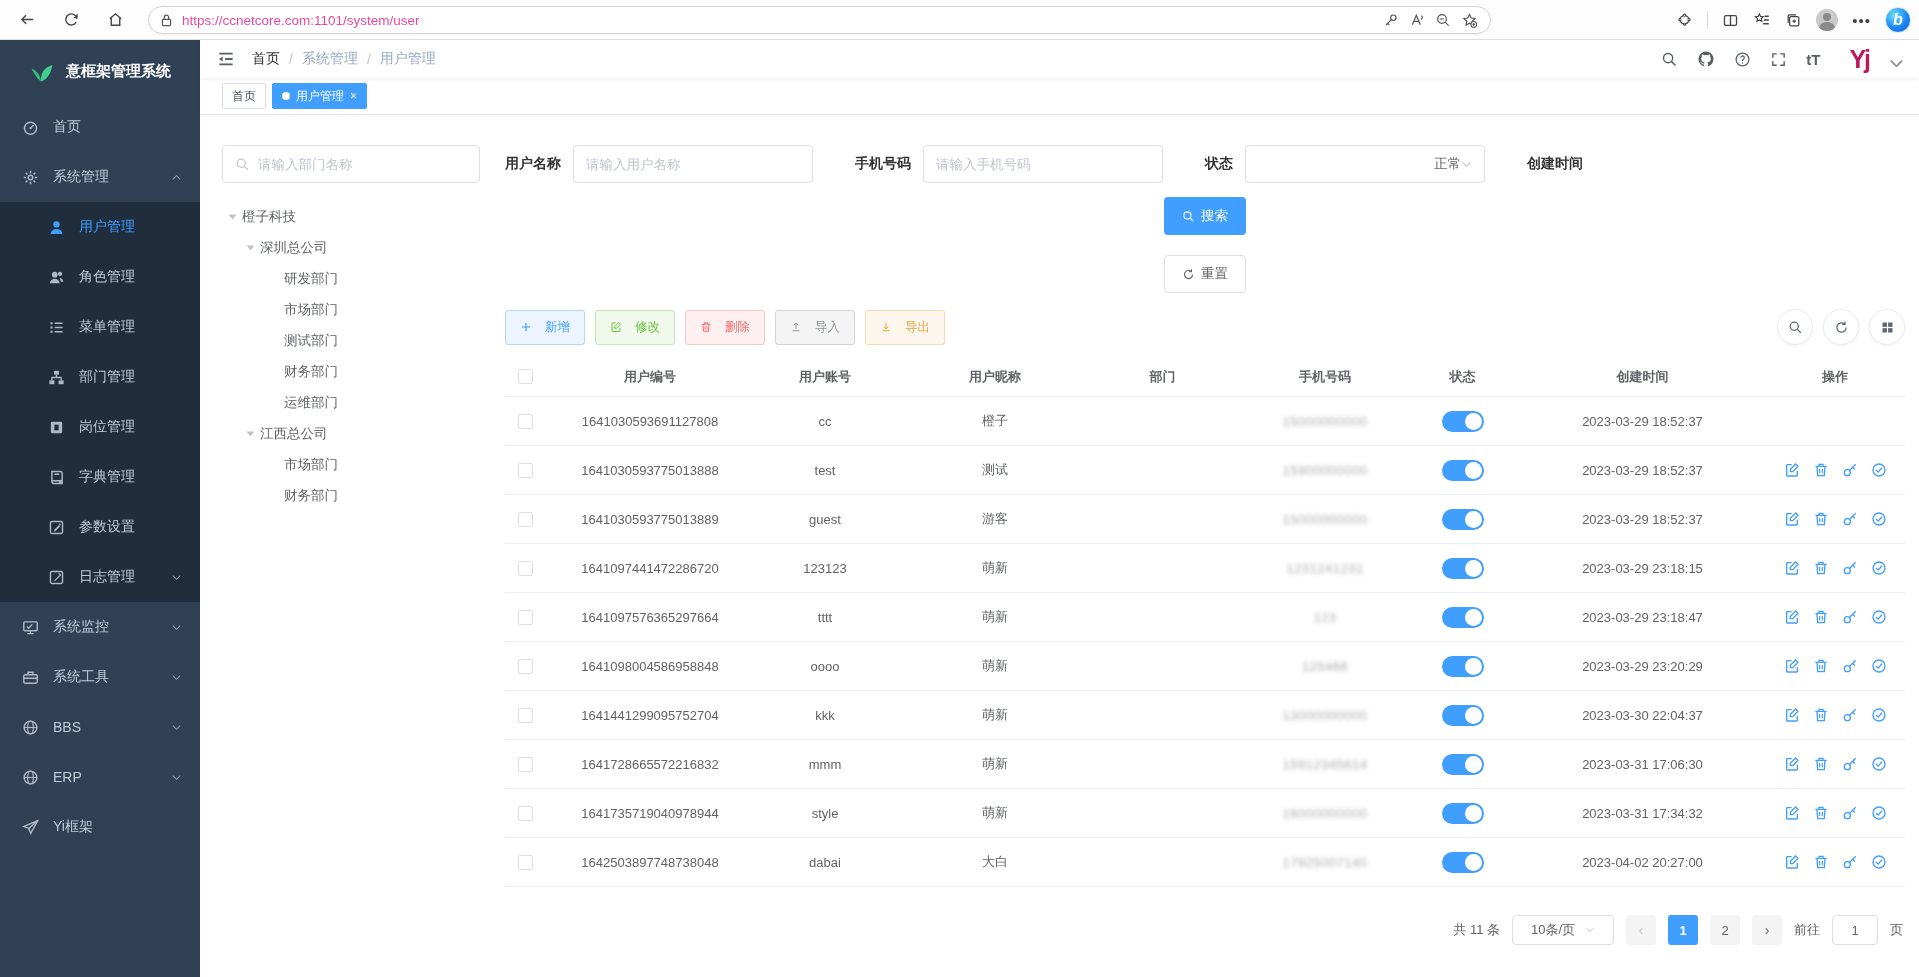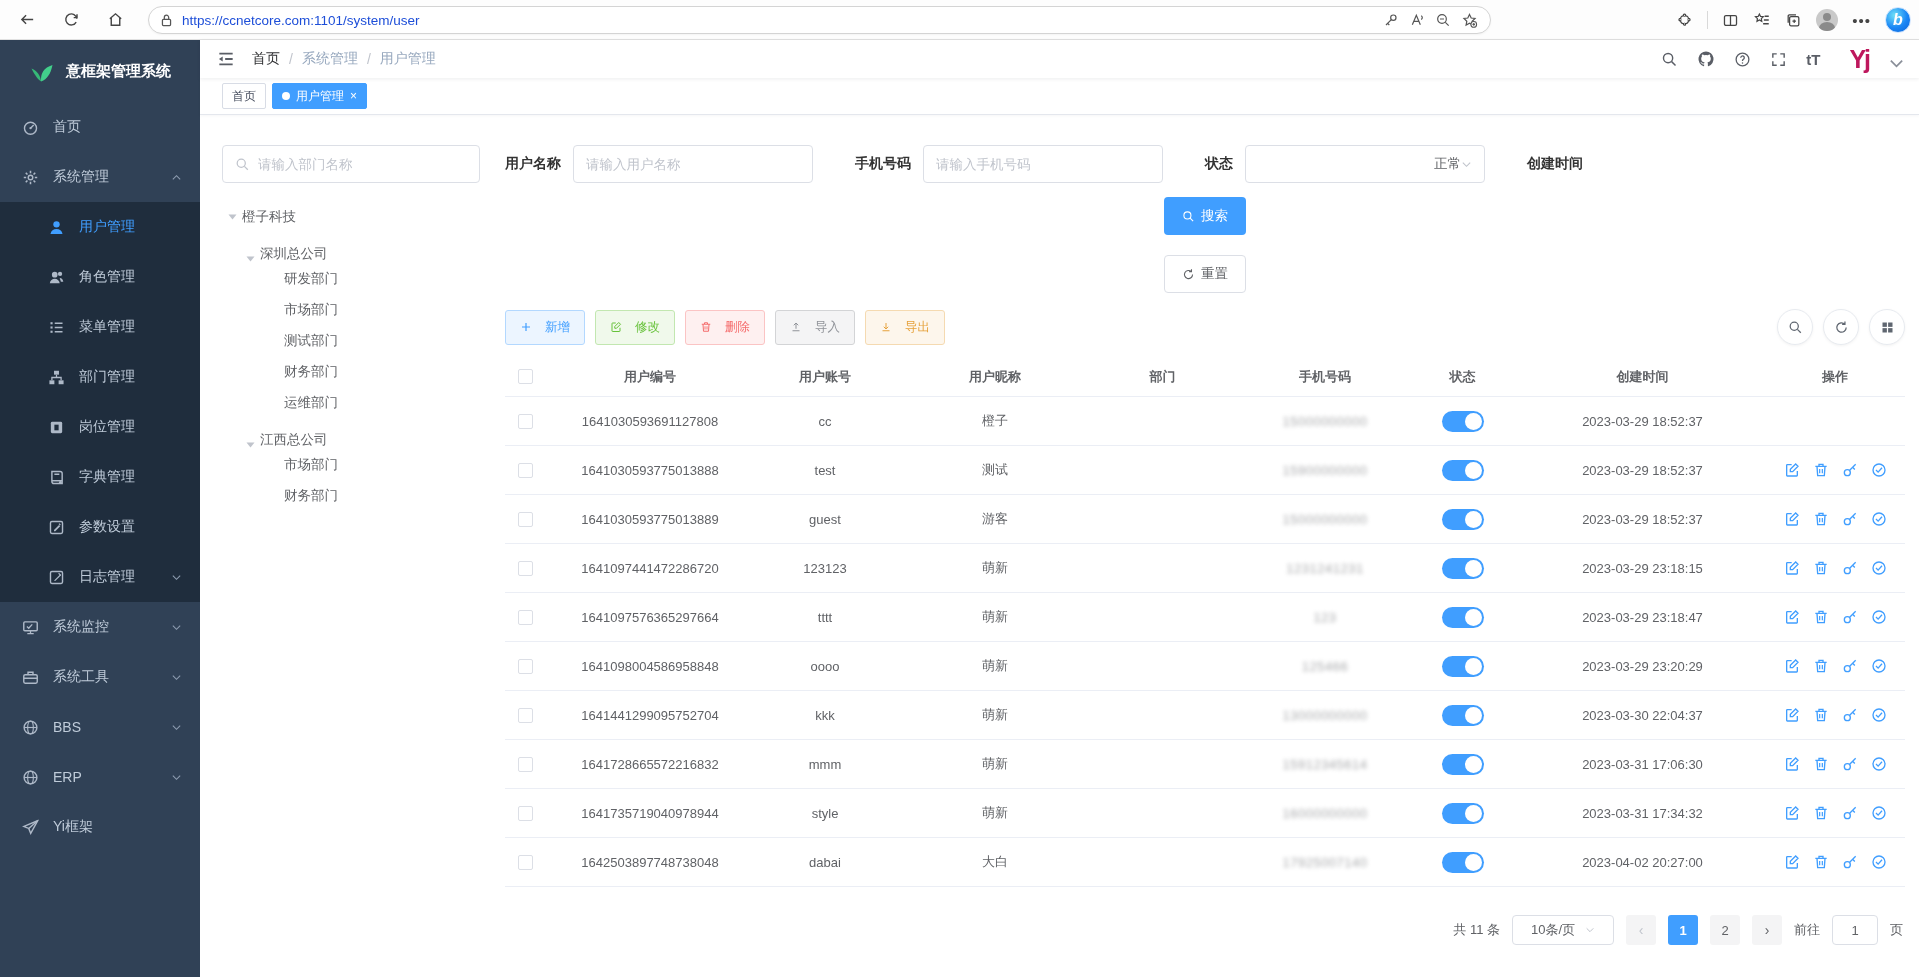--- a/index.html
+++ b/index.html
@@ -8,21 +8,21 @@
 
   
   .browser-bar { height:40px; background:#fdfdfd; border-bottom:1px solid #e1e1e1;
     display:flex; align-items:center; position:relative; }
   .b-icon { width:34px; height:30px; display:flex; align-items:center; justify-content:center;
     color:#454545; flex:0 0 auto; }
   .b-icon svg { width:17px; height:17px; }
   .url-pill { position:absolute; left:148px; top:6px; width:1343px; height:28px;
     background:#fff; border:1px solid #d4d4d4; border-radius:14px;
     display:flex; align-items:center; padding:0 10px; box-shadow:0 1px 2px rgba(0,0,0,.04); }
-  .url-text { font-size:13.5px; color:#1d4ed8; margin-left:8px; flex:1; }
+  .url-text { font-size:13.5px; color:#ec4899; margin-left:8px; flex:1; }
   .pill-icons { display:flex; align-items:center; gap:10px; margin-right:2px; }
   .chrome-right { position:absolute; right:8px; top:0; height:40px; display:flex; align-items:center; gap:14px; }
   .v-div { width:1px; height:18px; background:#d9d9d9; }
   .avatar-circ { width:22px; height:22px; border-radius:50%; background:#c9c9c9; position:relative; overflow:hidden; }
   .avatar-circ::before { content:""; position:absolute; left:7px; top:4px; width:8px; height:8px; border-radius:50%; background:#8a8a8a; }
   .avatar-circ::after { content:""; position:absolute; left:3px; top:13px; width:16px; height:12px; border-radius:50%; background:#8a8a8a; }
   .dots { font-size:15px; color:#454545; letter-spacing:1px; }
   .bing { width:26px; height:26px; border-radius:50%; background:radial-gradient(circle at 35% 30%, #6ee0f7, #1a86f5 55%, #0b63d8);
     color:#fff; display:flex; align-items:center; justify-content:center;
     font-weight:bold; font-style:italic; font-size:16px; border:1px solid #cfe4ff; }
@@ -75,21 +75,21 @@
     display:flex; align-items:center; padding:0 12px; font-size:13.5px; color:#606266; }
   .inp input { border:none; outline:none; width:100%; font-size:13.5px; color:#606266; background:transparent;
     font-family:inherit; }
   .inp input::placeholder { color:#c0c4cc; }
   .inp .s-ico { width:15px; height:15px; color:#c0c4cc; margin-right:8px; flex:0 0 auto; }
 
   .tree { margin-top:18px; font-size:13.5px; color:#606266; }
   .tnode { height:31px; display:flex; align-items:center; cursor:pointer; }
   .tnode .caret { width:0; height:0; border-left:5px solid #c0c4cc; border-top:4px solid transparent; border-bottom:4px solid transparent;
     transform:rotate(90deg); margin-right:7px; flex:0 0 auto; }
-  .lv0 { padding-left:8px; } .lv1 { padding-left:26px;align-items:flex-end; } .lv2 { padding-left:62px; }
+  .lv0 { padding-left:8px; } .lv1 { padding-left:26px; } .lv2 { padding-left:62px; }
 
   .filter-row { display:flex; align-items:center; margin-bottom:14px; }
   .f-group { display:flex; align-items:center; margin-right:42px; }
   .f-group:last-child { margin-right:0; }
   .f-label { font-size:14px; font-weight:bold; color:#333; margin-right:12px; white-space:nowrap; }
   .w240 { width:240px; }
   .sel { justify-content:flex-end; cursor:pointer; }
   .sel .chev-d { width:11px; height:11px; color:#c0c4cc; }
   .date-box { width:236px; }
   .date-box .ph { color:#c0c4cc; }

